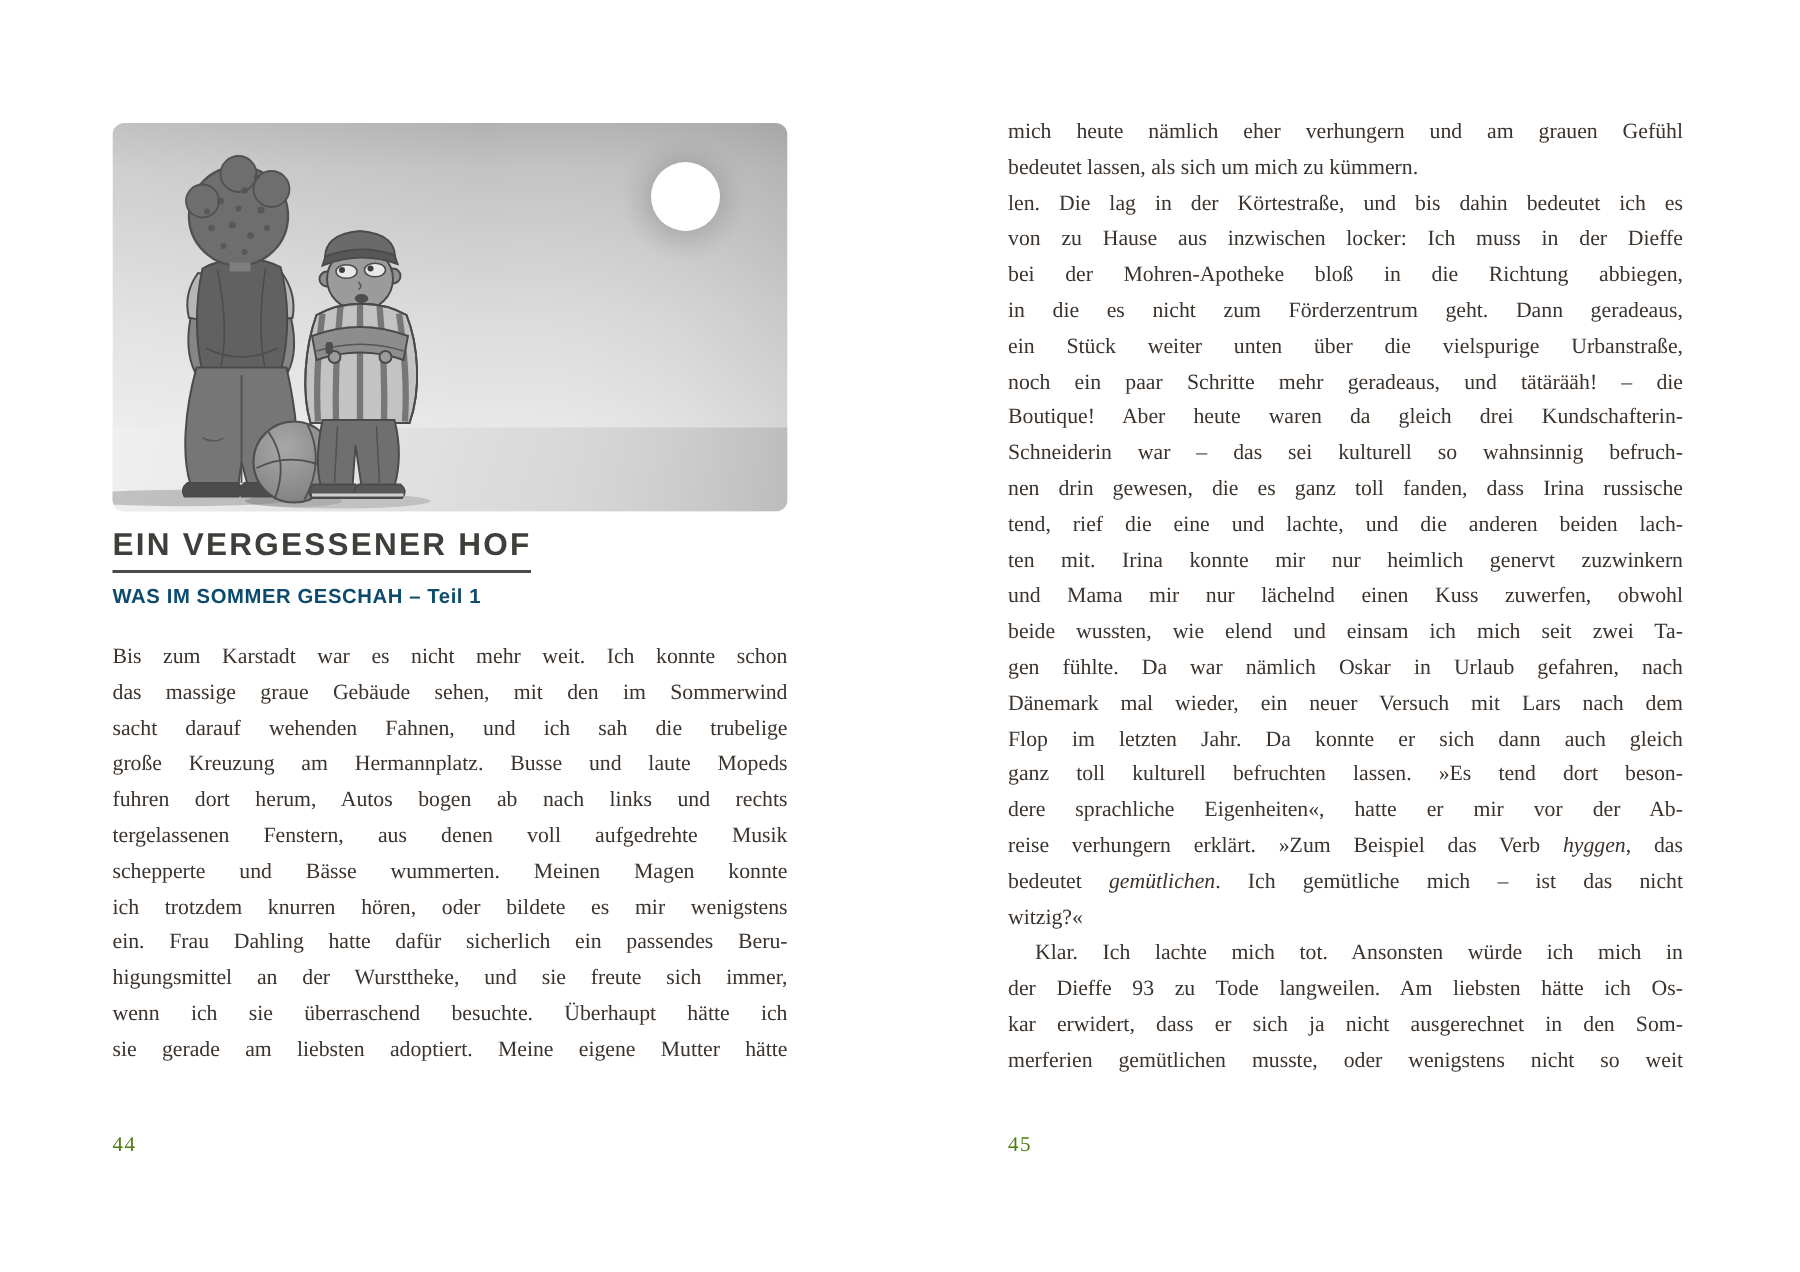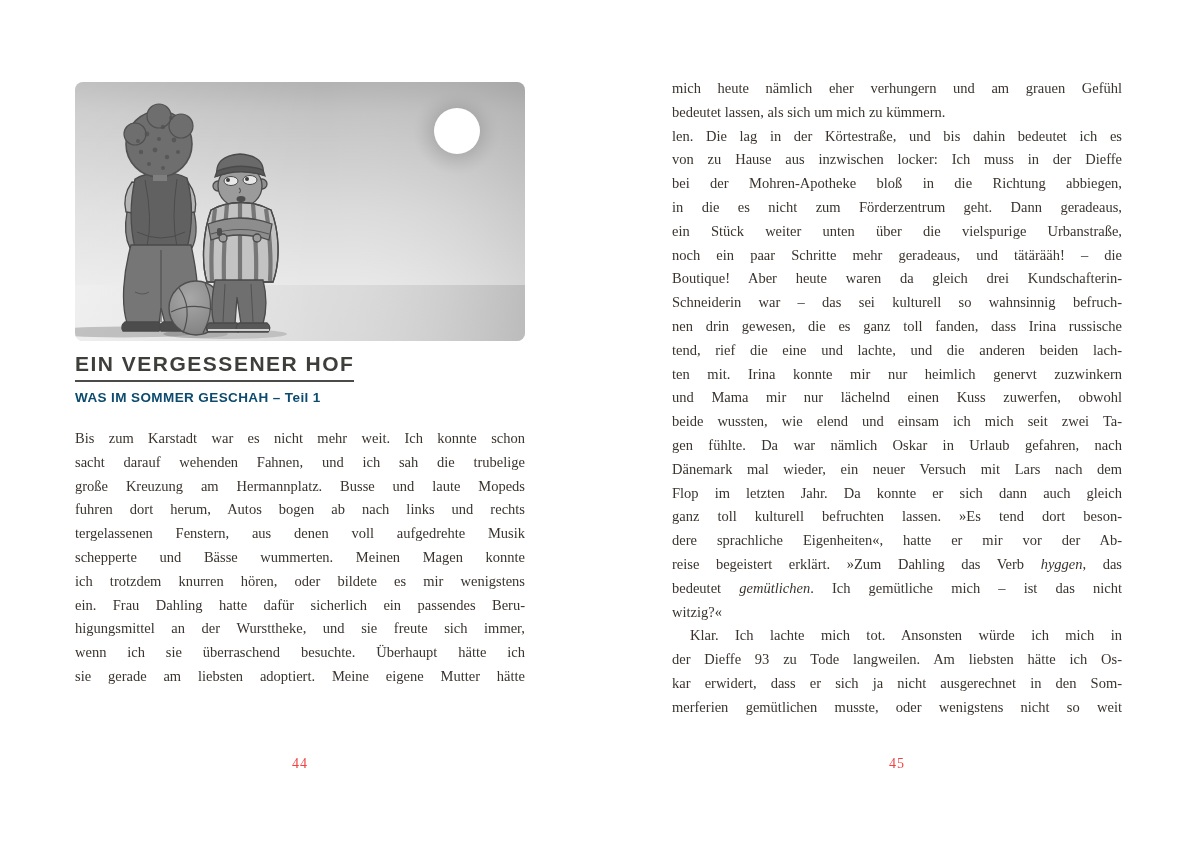--- a/index.html
+++ b/index.html
@@ -36,21 +36,21 @@
   .body-left  { top: 427px; }
   .body-right { top: 77px; }
 
   .line { text-align: justify; text-align-last: justify; }
   .line.lastline { text-align-last: left; }
   .line.indent { text-indent: 18px; }
   .line em { font-style: italic; }
 
   .pagenum {
     position: absolute; top: 756px; left: 0; width: 450px;
-    text-align: center; font-size: 14px; color: #ef4444; letter-spacing: 1px;
+    font-size: 14px; color: #4d7c0f; letter-spacing: 1px;
   }
 </style>
 </head>
 <body>
 
 <div class="page page-left">
 
   <figure class="illustration">
     <svg viewBox="0 0 450 259">
       <defs>
@@ -197,20 +197,21 @@
     </svg>
   </figure>
 
   <header class="chapter-head">
     <h1 class="chapter-title">EIN VERGESSENER HOF</h1>
     <h2 class="chapter-subtitle">WAS IM SOMMER GESCHAH – Teil 1</h2>
   </header>
 
   <div class="body-text body-left">
       <div class="line"><span>Bis zum Karstadt war es nicht mehr weit. Ich konnte schon</span></div>
+      <div class="line"><span>das massige graue Gebäude sehen, mit den im Sommerwind</span></div>
       <div class="line"><span>sacht darauf wehenden Fahnen, und ich sah die trubelige</span></div>
       <div class="line"><span>große Kreuzung am Hermannplatz. Busse und laute Mopeds</span></div>
       <div class="line"><span>fuhren dort herum, Autos bogen ab nach links und rechts</span></div>
       <div class="line"><span>tergelassenen Fenstern, aus denen voll aufgedrehte Musik</span></div>
       <div class="line"><span>schepperte und Bässe wummerten. Meinen Magen konnte</span></div>
       <div class="line"><span>ich trotzdem knurren hören, oder bildete es mir wenigstens</span></div>
       <div class="line"><span>ein. Frau Dahling hatte dafür sicherlich ein passendes Beru-</span></div>
       <div class="line"><span>higungsmittel an der Wursttheke, und sie freute sich immer,</span></div>
       <div class="line"><span>wenn ich sie überraschend besuchte. Überhaupt hätte ich</span></div>
       <div class="line"><span>sie gerade am liebsten adoptiert. Meine eigene Mutter hätte</span></div>
@@ -234,21 +235,21 @@
       <div class="line"><span>nen drin gewesen, die es ganz toll fanden, dass Irina russische</span></div>
       <div class="line"><span>tend, rief die eine und lachte, und die anderen beiden lach-</span></div>
       <div class="line"><span>ten mit. Irina konnte mir nur heimlich genervt zuzwinkern</span></div>
       <div class="line"><span>und Mama mir nur lächelnd einen Kuss zuwerfen, obwohl</span></div>
       <div class="line"><span>beide wussten, wie elend und einsam ich mich seit zwei Ta-</span></div>
       <div class="line"><span>gen fühlte. Da war nämlich Oskar in Urlaub gefahren, nach</span></div>
       <div class="line"><span>Dänemark mal wieder, ein neuer Versuch mit Lars nach dem</span></div>
       <div class="line"><span>Flop im letzten Jahr. Da konnte er sich dann auch gleich</span></div>
       <div class="line"><span>ganz toll kulturell befruchten lassen. »Es tend dort beson-</span></div>
       <div class="line"><span>dere sprachliche Eigenheiten«, hatte er mir vor der Ab-</span></div>
-      <div class="line"><span>reise begeistert erklärt. »Zum Dahling das Verb </span><em>hyggen</em><span>, das</span></div>
+      <div class="line"><span>reise verhungern erklärt. »Zum Beispiel das Verb </span><em>hyggen</em><span>, das</span></div>
       <div class="line"><span>bedeutet </span><em>gemütlichen</em><span>. Ich gemütliche mich – ist das nicht</span></div>
       <div class="line lastline"><span>witzig?«</span></div>
       <div class="line indent"><span>Klar. Ich lachte mich tot. Ansonsten würde ich mich in</span></div>
       <div class="line"><span>der Dieffe 93 zu Tode langweilen. Am liebsten hätte ich Os-</span></div>
       <div class="line"><span>kar erwidert, dass er sich ja nicht ausgerechnet in den Som-</span></div>
       <div class="line"><span>merferien gemütlichen musste, oder wenigstens nicht so weit</span></div>
     </div>
   <div class="pagenum">45</div>
 </div>
 

